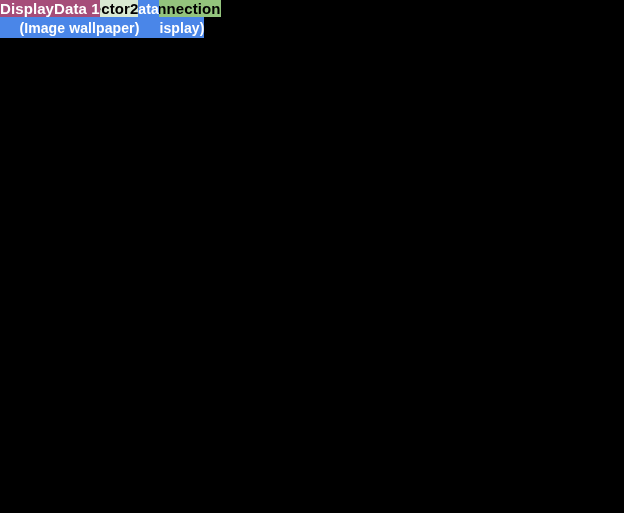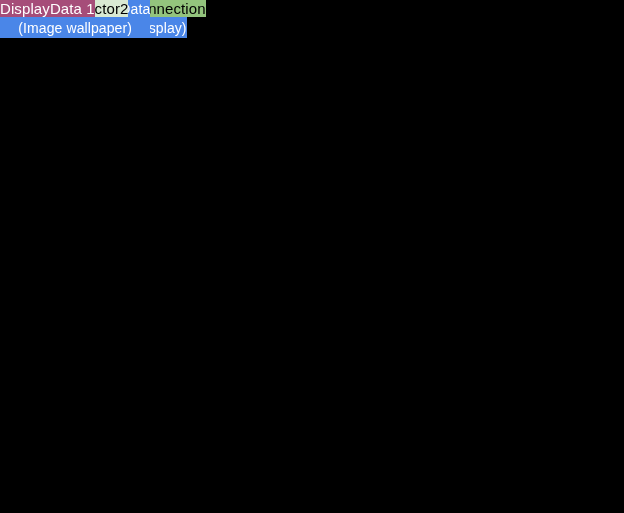--- a/index.html
+++ b/index.html
@@ -2,21 +2,21 @@
 <html><head>
 <meta charset="utf-8">
 <style>
   html,body{margin:0;padding:0;background:#000;}
   .stage{
     position:relative;width:624px;height:513px;background:#000;
     font-family:"Liberation Sans","DejaVu Sans",sans-serif;overflow:hidden;
   }
   .box{
     position:absolute;display:flex;align-items:center;justify-content:center;
-    text-align:center;font-weight:400;font-size:15px;color:#000;
+    text-align:center;font-weight:700;font-size:15px;color:#000;
     box-sizing:border-box;letter-spacing:0.1px;
   }
   .two-line{font-size:14px;line-height:19px;white-space:pre;}
   .light-text{color:#fff;}
   
   .p-a1{left:0;top:2;width:219;height:41}
   .p-c1{left:253;top:0;width:218;height:44}
   .p-b2{left:72;top:65;width:146;height:42}
   .p-d2{left:390;top:64;width:79;height:43}
   .p-e2{left:503;top:64;width:115;height:43}

